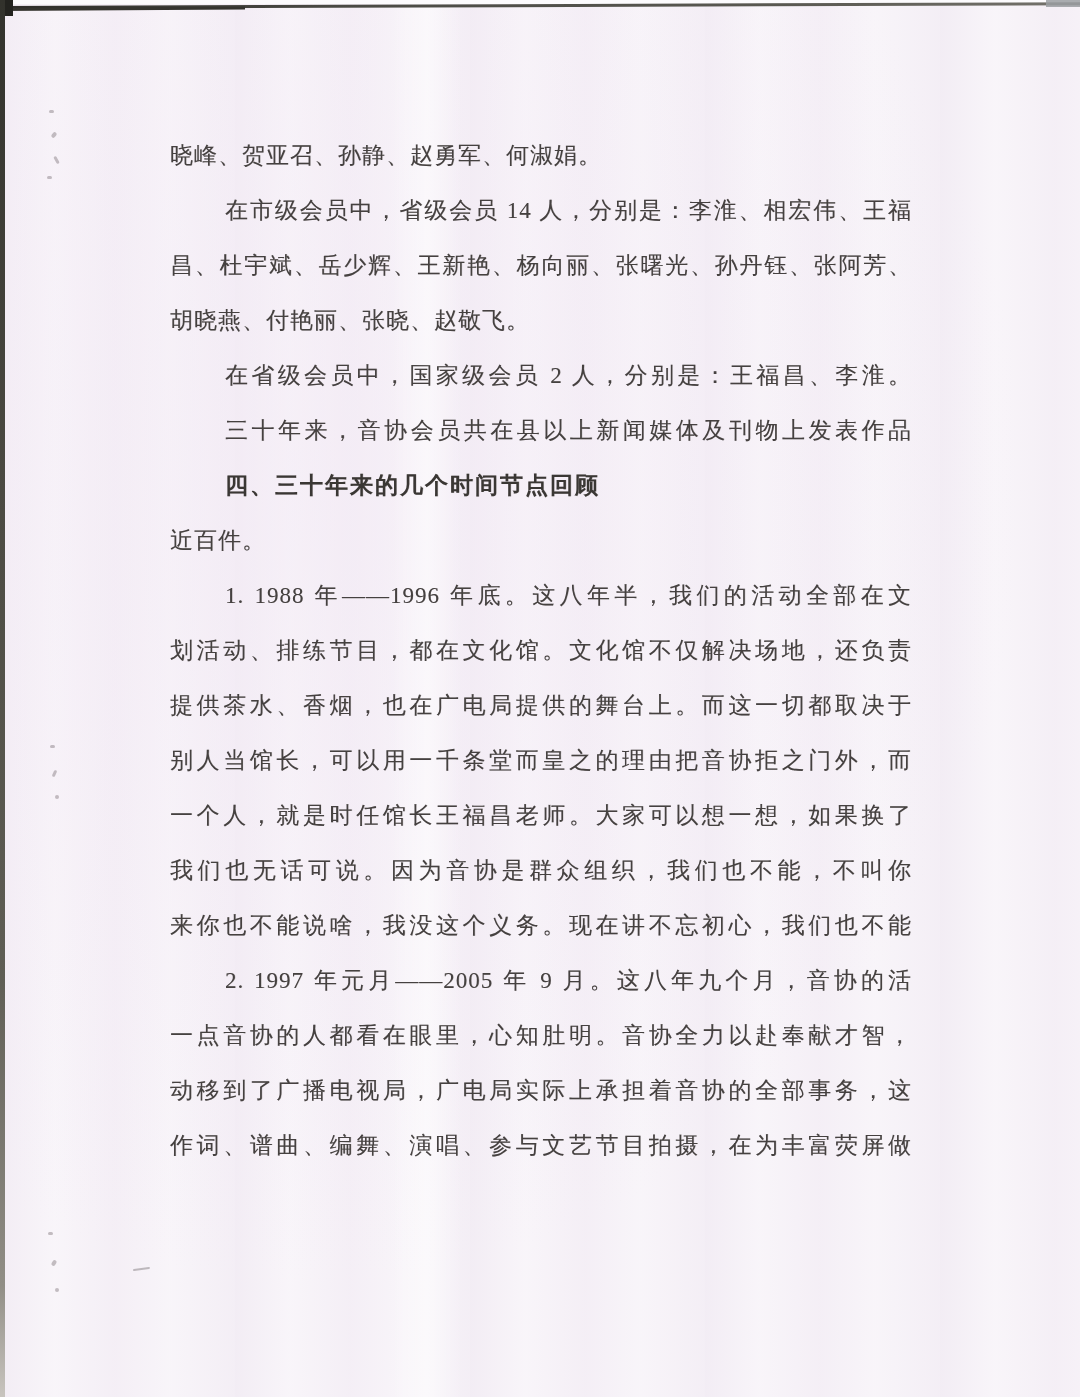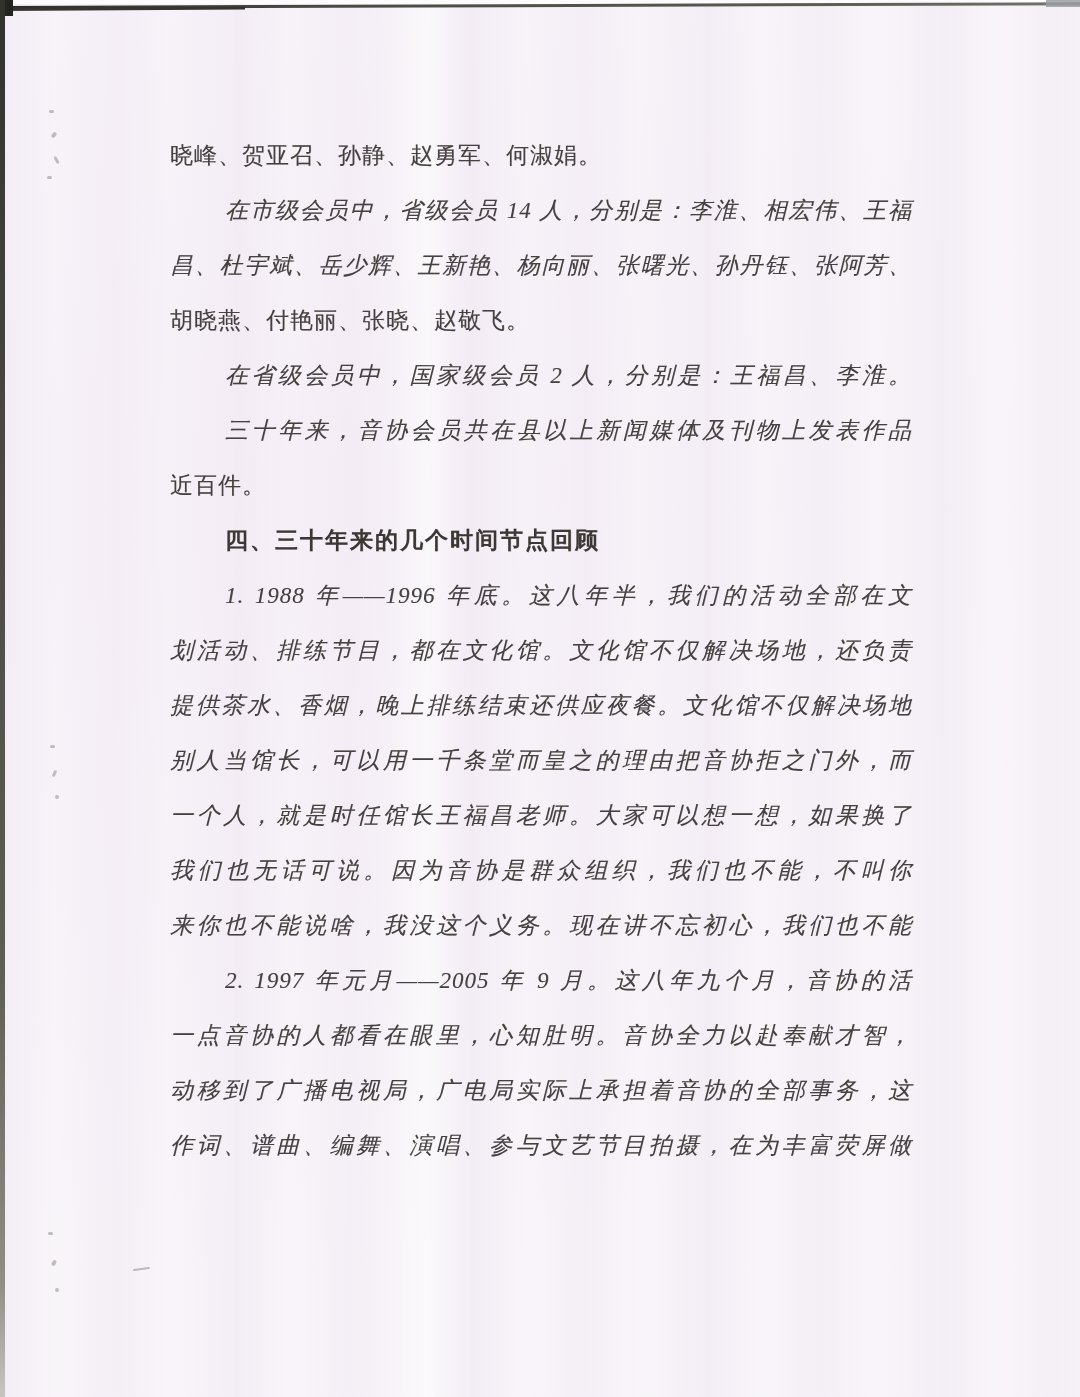--- a/index.html
+++ b/index.html
@@ -33,21 +33,21 @@
     position:absolute;left:170px;top:128px;width:742px;
     color:#454140;
   }
   .line{
     height:55px;line-height:55px;
     font-size:23px;letter-spacing:1px;
     white-space:normal;
     text-shadow:0.4px 0.4px 0.6px rgba(95,88,84,0.35);
   }
   .indent{text-indent:55px;}
-  .fill{text-align:justify;text-align-last:justify;text-justify:inter-character;font-style:italic;}
+  .fill{text-align:justify;text-align-last:justify;text-justify:inter-character;}
   .bold{font-weight:700;color:#3a3734;letter-spacing:2px;}
   
   .edge-top-white{position:absolute;top:0;left:0;width:100%;height:4px;background:#fcfbfd;}
   .edge-top-line{
     position:absolute;top:6px;left:0;width:101%;height:3px;
     background:linear-gradient(90deg,#2e2d29,#4a4a44 30%,#5a5952 70%,#7a7871 100%);
     transform:rotate(-0.2deg);transform-origin:0 50%;
   }
   .edge-top-line-thick{
     position:absolute;top:8px;left:0;width:245px;height:3px;
@@ -83,25 +83,25 @@
 
   <div class="fold-highlight"></div>
 
   <div class="text-block">
     <div class="line">晓峰、贺亚召、孙静、赵勇军、何淑娟。</div>
     <div class="line indent fill">在市级会员中，省级会员 14 人，分别是：李淮、相宏伟、王福</div>
     <div class="line fill">昌、杜宇斌、岳少辉、王新艳、杨向丽、张曙光、孙丹钰、张阿芳、</div>
     <div class="line">胡晓燕、付艳丽、张晓、赵敬飞。</div>
     <div class="line indent fill">在省级会员中，国家级会员 2 人，分别是：王福昌、李淮。</div>
     <div class="line indent fill">三十年来，音协会员共在县以上新闻媒体及刊物上发表作品</div>
+    <div class="line indent bold">四、三十年来的几个时间节点回顾</div>
     <div class="line">近百件。</div>
-    <div class="line indent bold">四、三十年来的几个时间节点回顾</div>
     <div class="line indent fill">1. 1988 年——1996 年底。这八年半，我们的活动全部在文</div>
     <div class="line fill">划活动、排练节目，都在文化馆。文化馆不仅解决场地，还负责</div>
-    <div class="line fill">提供茶水、香烟，晚上排练结束还供应夜餐。文化馆不仅解决场地</div>
+    <div class="line fill">提供茶水、香烟，也在广电局提供的舞台上。而这一切都取决于</div>
     <div class="line fill">别人当馆长，可以用一千条堂而皇之的理由把音协拒之门外，而</div>
     <div class="line fill">一个人，就是时任馆长王福昌老师。大家可以想一想，如果换了</div>
     <div class="line fill">我们也无话可说。因为音协是群众组织，我们也不能，不叫你</div>
     <div class="line fill">来你也不能说啥，我没这个义务。现在讲不忘初心，我们也不能</div>
     <div class="line indent fill">2. 1997 年元月——2005 年 9 月。这八年九个月，音协的活</div>
     <div class="line fill">一点音协的人都看在眼里，心知肚明。音协全力以赴奉献才智，</div>
     <div class="line fill">动移到了广播电视局，广电局实际上承担着音协的全部事务，这</div>
     <div class="line fill">作词、谱曲、编舞、演唱、参与文艺节目拍摄，在为丰富荧屏做</div>
   </div>
 

